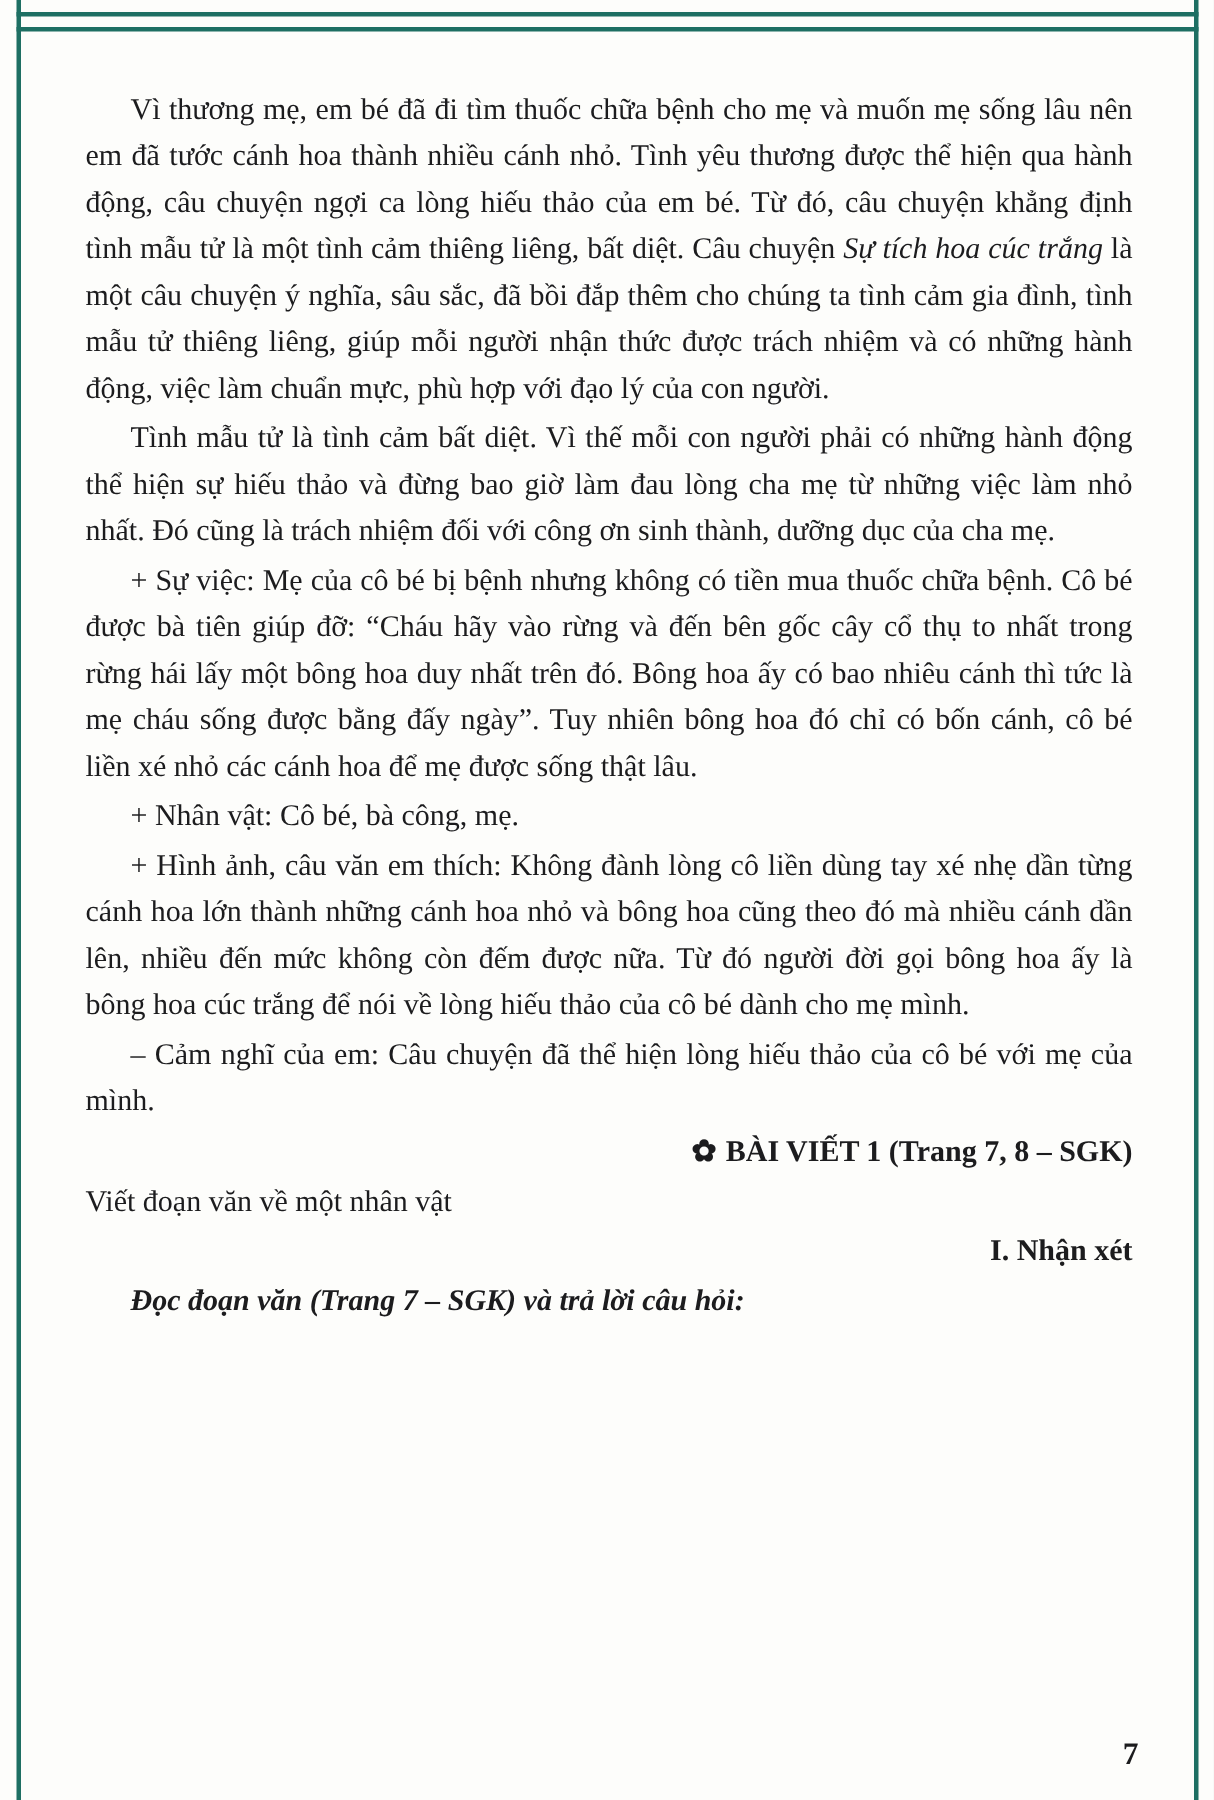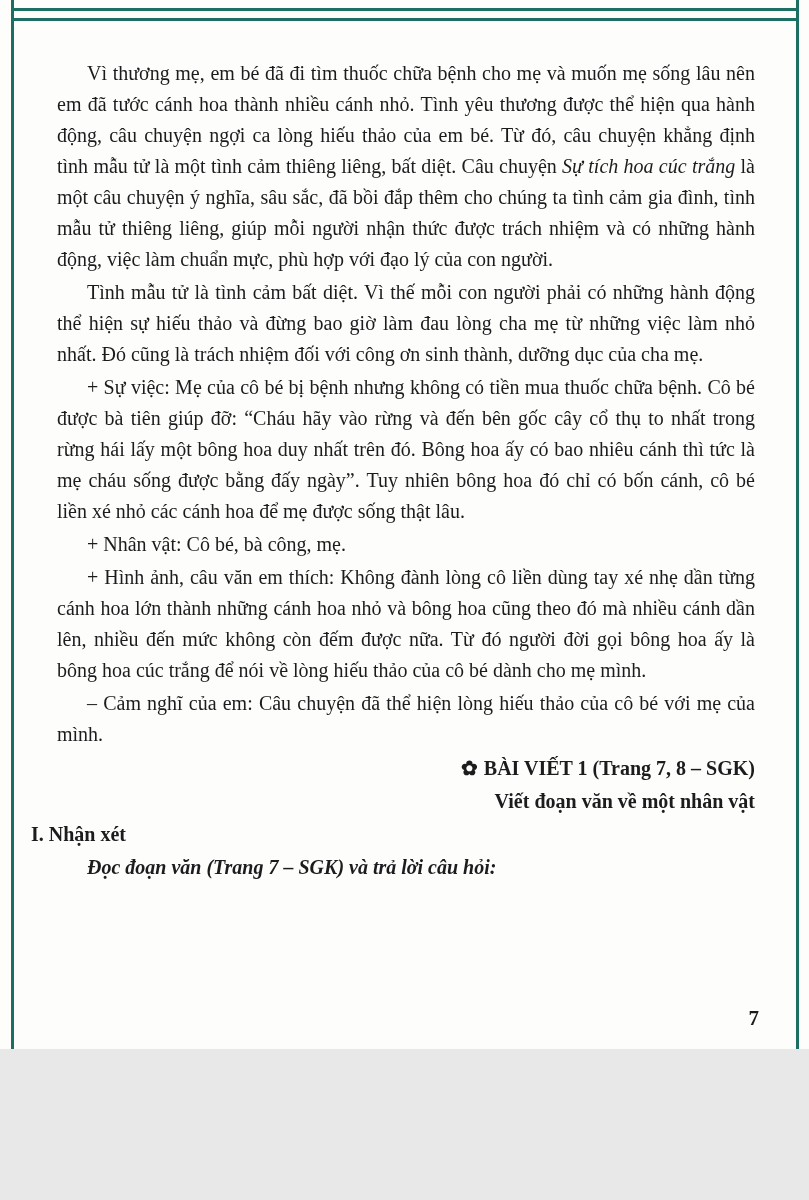--- a/index.html
+++ b/index.html
@@ -2,21 +2,21 @@
 <html><head>
 <meta charset="utf-8">
 <style>
   * { box-sizing: border-box; }
   html, body { margin: 0; padding: 0; }
   body { background: #e8e8e8; }
 
   .page {
     position: relative;
     width: 809px;
-    height: 1049px;
+    height: 1200px;
     margin: 0 auto;
     background: #fdfdfb;
     overflow: hidden;
     font-family: "Liberation Serif", "DejaVu Serif", serif;
     color: #1c1c1e;
   }
 
   .frame-line { position: absolute; background: #1e6f63; }
   .frame-left  { left: 11px;  top: 0; bottom: 0; width: 3px; }
   .frame-right { right: 10px; top: 0; bottom: 0; width: 3px; }
@@ -42,32 +42,32 @@
 
   .section-heading {
     font-weight: bold;
     text-indent: 0 !important;
     margin-left: -26px !important;
     margin-top: 3px !important;
     text-align: right;
   }
 
   .center-title {
-    text-align: right;
+    text-align: left;
     text-indent: 0 !important;
-    font-weight: bold;
+    font-weight: normal;
     margin-top: 2px !important;
   }
 
   .roman-heading {
     font-weight: bold;
     text-indent: 0 !important;
     margin-left: -26px !important;
     margin-top: 2px !important;
-    text-align: left;
+    text-align: right;
   }
 
   .task-heading { font-weight: bold; margin-top: 2px !important; font-style: italic; }
   .h2 { font-weight: bold; margin-top: 2px !important; }
   .spaced { margin-top: 2px !important; }
 
   .flower { margin-right: 6px; }
 
   .page-number {
     position: absolute;

